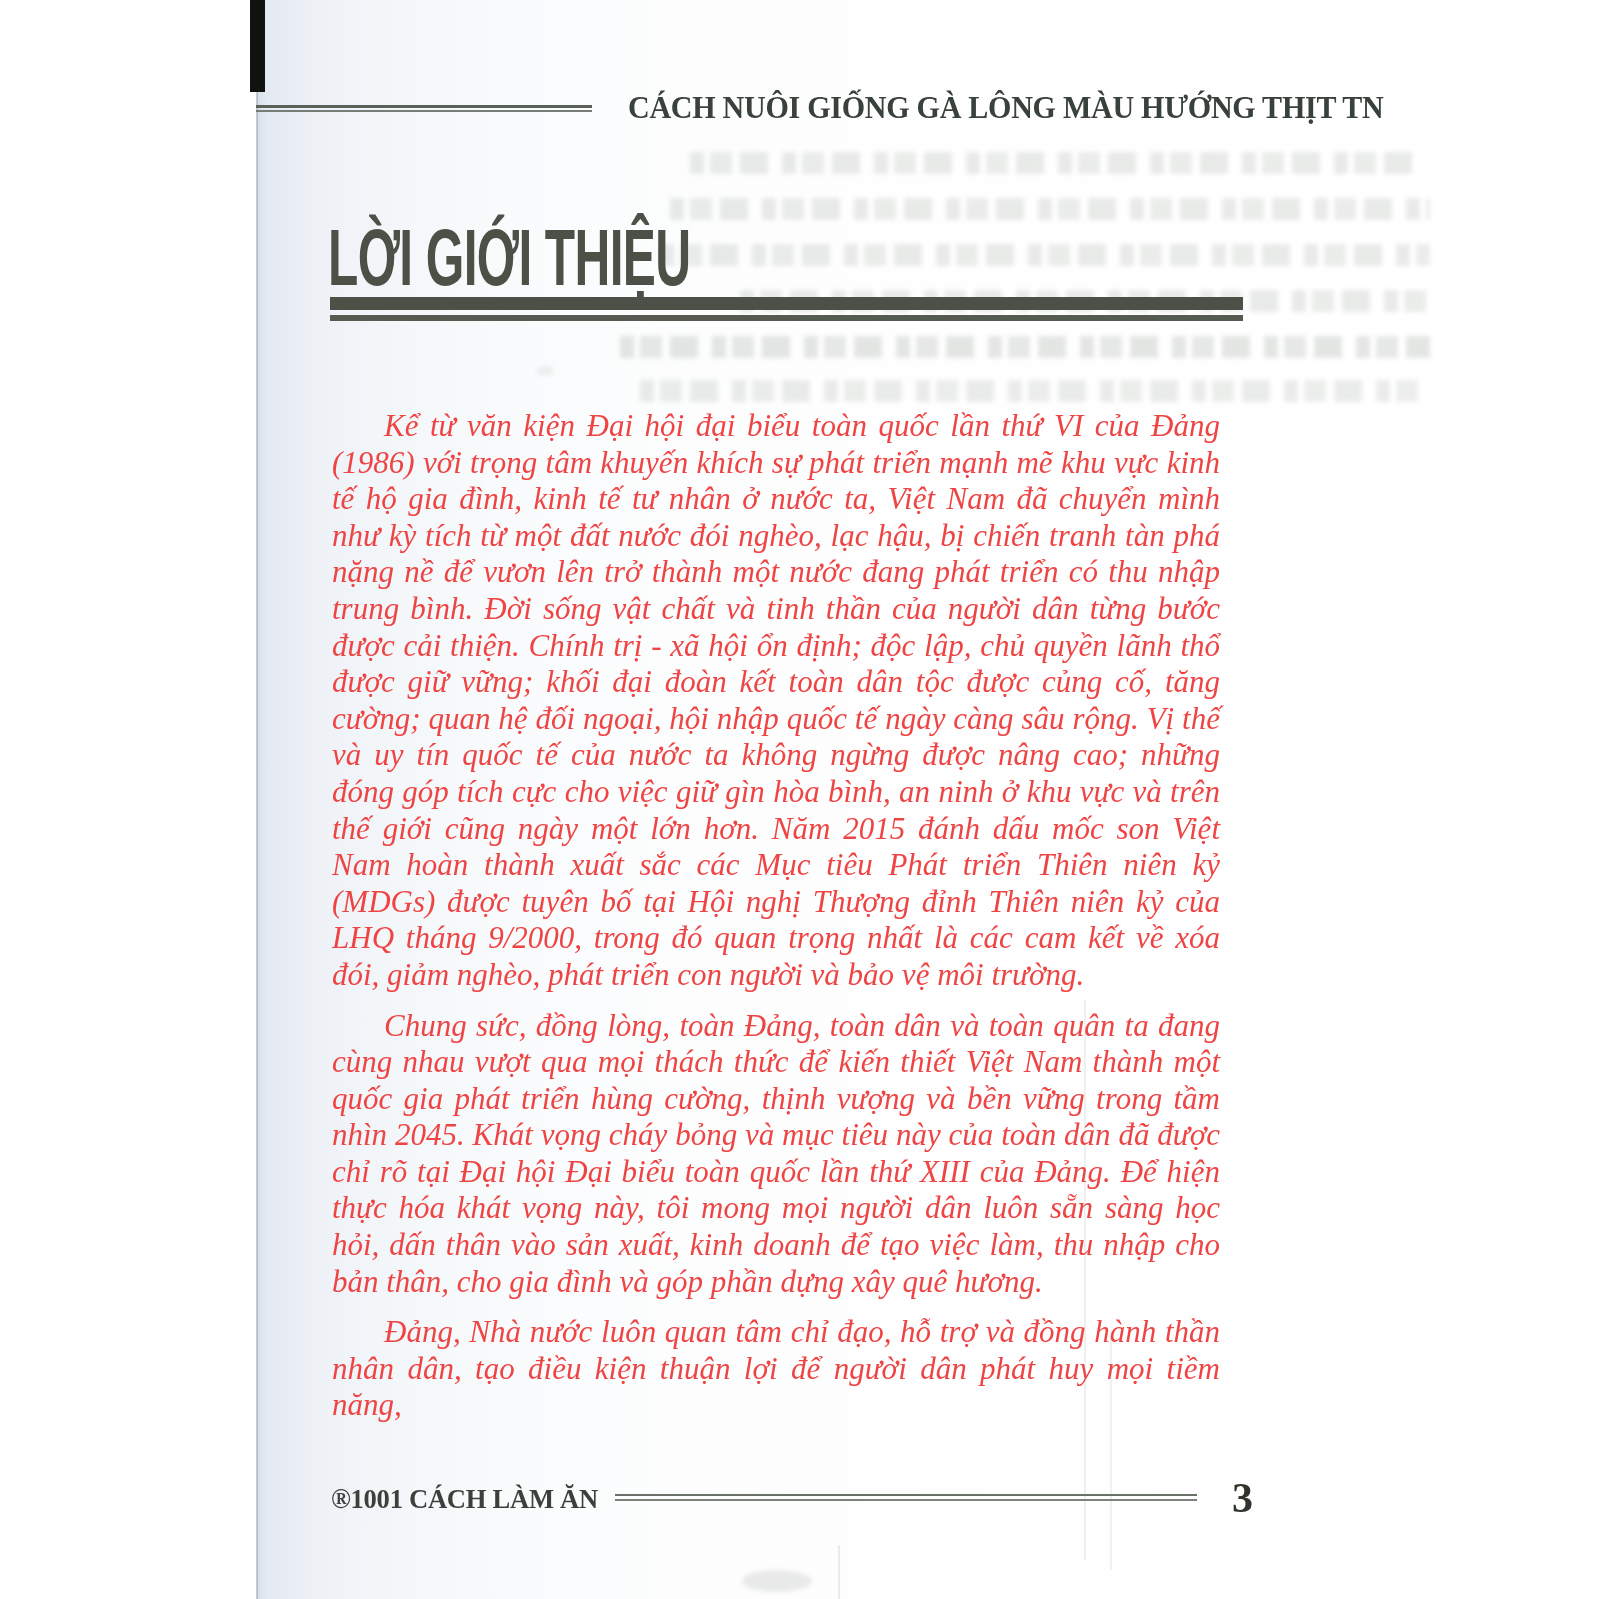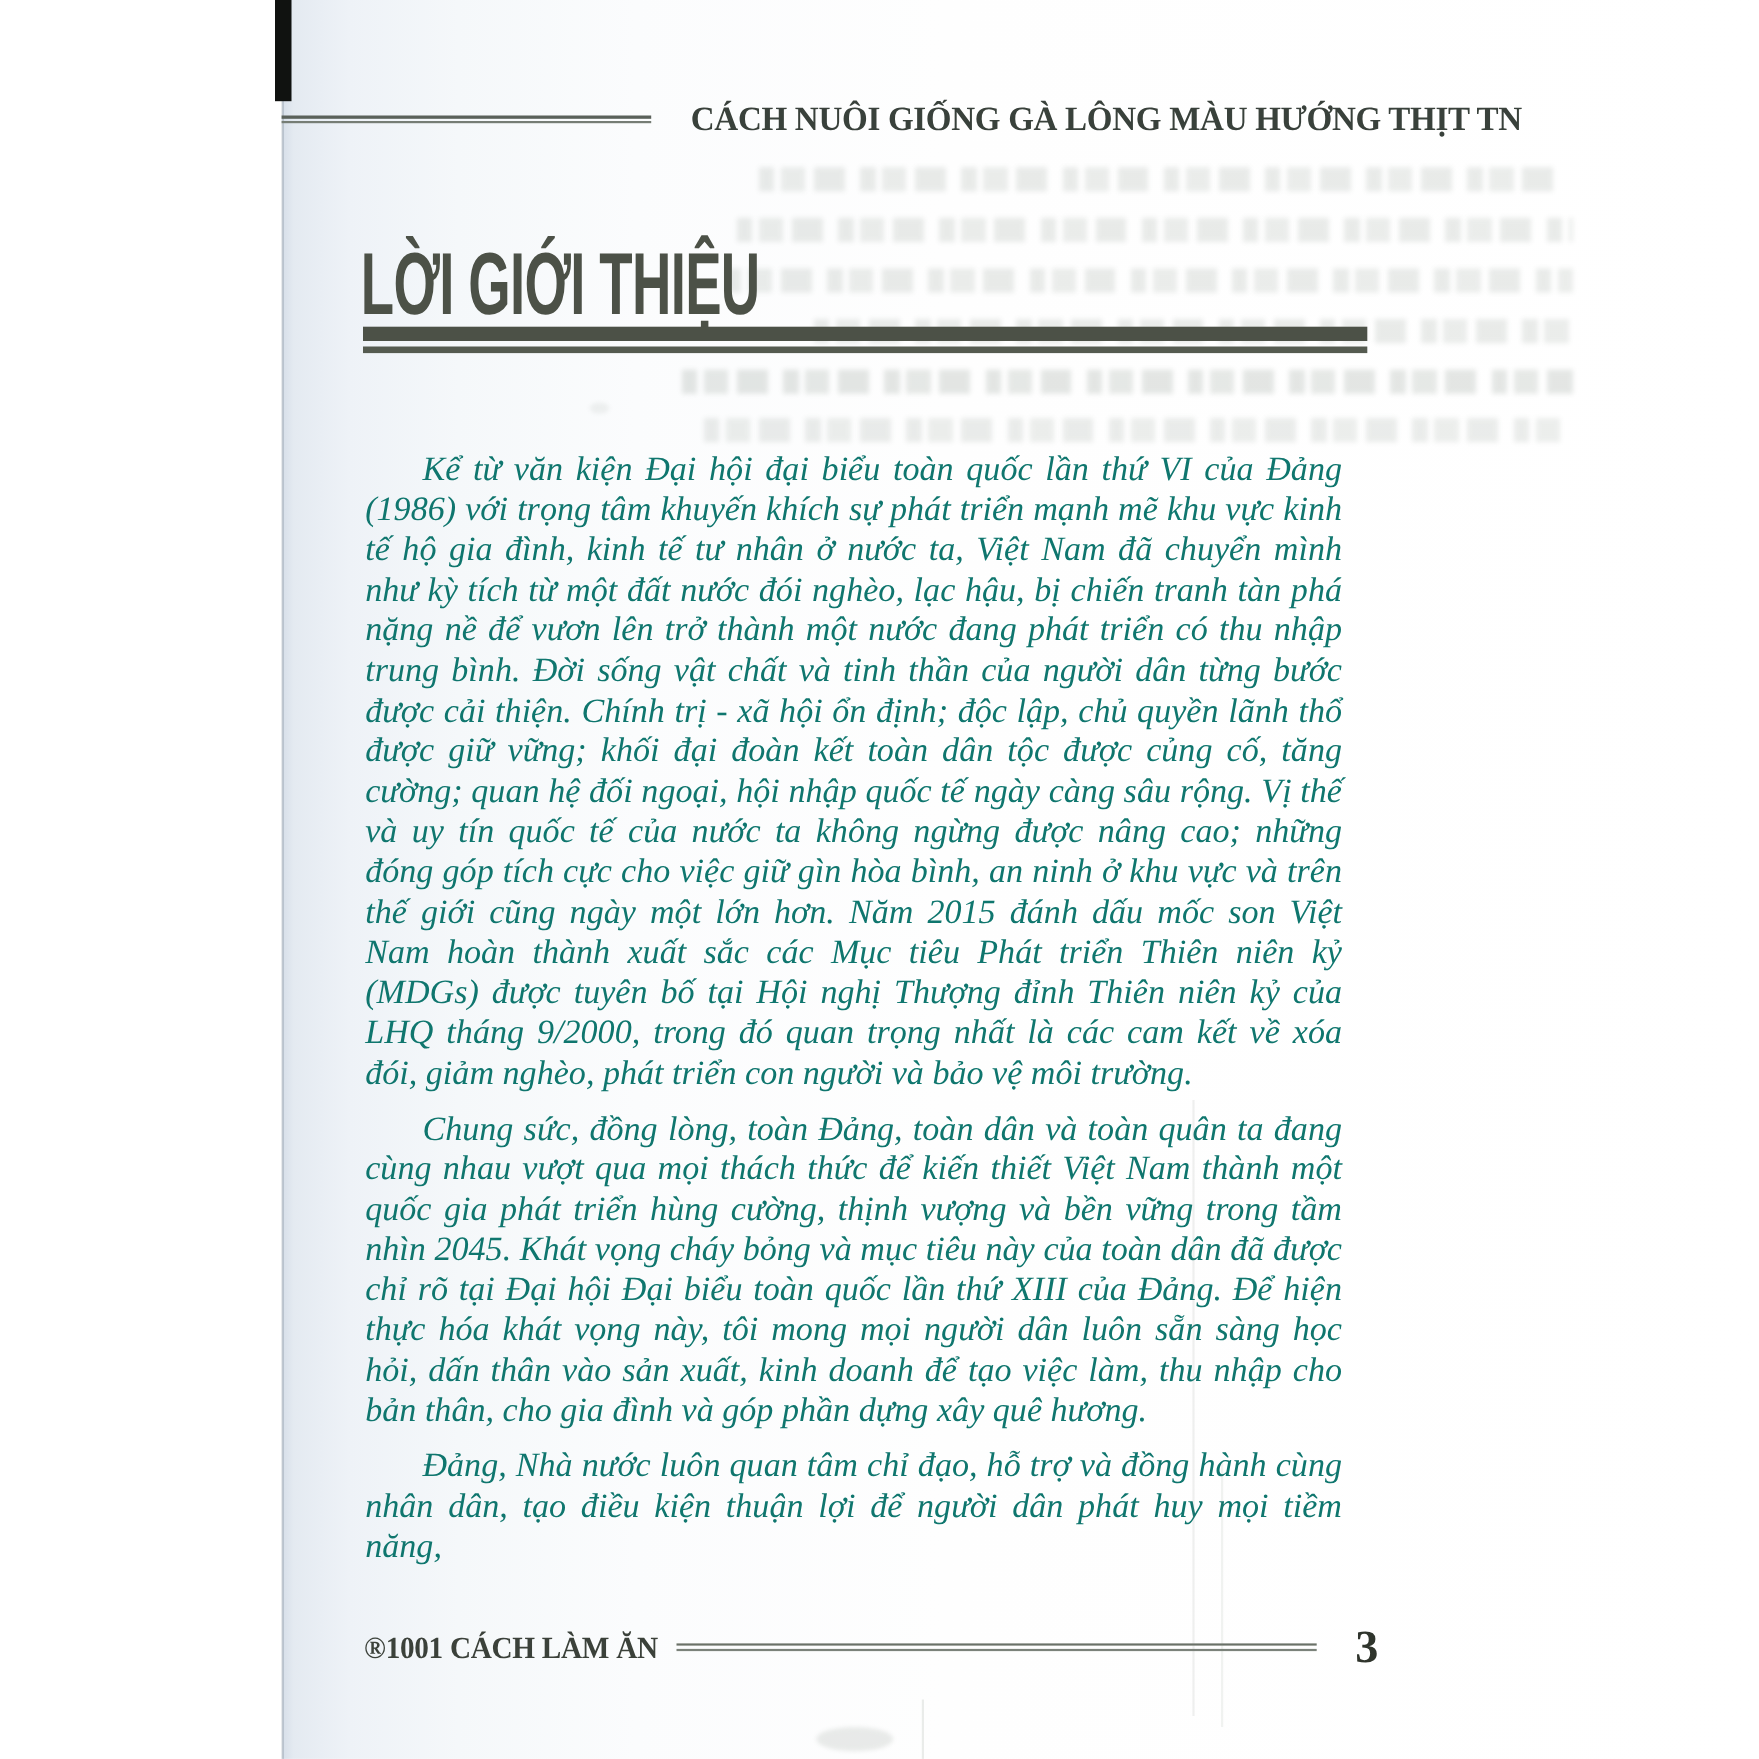--- a/index.html
+++ b/index.html
@@ -57,21 +57,21 @@
     background:#4c5147;
   }
   .title-bar-2{
     position:absolute;left:330px;top:315px;width:913px;height:6px;
     background:#555b50;
   }
   
   .body-text{
     position:absolute;left:332px;top:408px;width:888px;
     font-family:"Liberation Serif", serif;font-style:italic;
-    font-size:31px;line-height:36.6px;color:#0f766e;
+    font-size:31px;line-height:36.6px;color:#ef4444;
     text-align:justify;
   }
   .body-text p{margin:0 0 14px 0;text-indent:52px;}
   .body-text p:last-child{margin-bottom:0;}
   
   .footer-imprint{
     position:absolute;left:331px;top:1483px;
     font-family:"Liberation Serif", serif;font-weight:bold;
     font-size:28px;color:#3b413a;white-space:nowrap;
     letter-spacing:-.3px;transform:scaleX(.95);transform-origin:left top;
@@ -110,21 +110,21 @@
 <div class="ghost" style="left:620px;top:336px;width:810px;opacity:.16;"></div>
 <div class="ghost" style="left:640px;top:380px;width:780px;opacity:.12;"></div>
 
 <div class="section-title">LỜI GIỚI THIỆU</div>
 <div class="title-bar-1"></div>
 <div class="title-bar-2"></div>
 
 <div class="body-text">
   <p>Kể từ văn kiện Đại hội đại biểu toàn quốc lần thứ VI của Đảng (1986) với trọng tâm khuyến khích sự phát triển mạnh mẽ khu vực kinh tế hộ gia đình, kinh tế tư nhân ở nước ta, Việt Nam đã chuyển mình như kỳ tích từ một đất nước đói nghèo, lạc hậu, bị chiến tranh tàn phá nặng nề để vươn lên trở thành một nước đang phát triển có thu nhập trung bình. Đời sống vật chất và tinh thần của người dân từng bước được cải thiện. Chính trị - xã hội ổn định; độc lập, chủ quyền lãnh thổ được giữ vững; khối đại đoàn kết toàn dân tộc được củng cố, tăng cường; quan hệ đối ngoại, hội nhập quốc tế ngày càng sâu rộng. Vị thế và uy tín quốc tế của nước ta không ngừng được nâng cao; những đóng góp tích cực cho việc giữ gìn hòa bình, an ninh ở khu vực và trên thế giới cũng ngày một lớn hơn. Năm 2015 đánh dấu mốc son Việt Nam hoàn thành xuất sắc các Mục tiêu Phát triển Thiên niên kỷ (MDGs) được tuyên bố tại Hội nghị Thượng đỉnh Thiên niên kỷ của LHQ tháng 9/2000, trong đó quan trọng nhất là các cam kết về xóa đói, giảm nghèo, phát triển con người và bảo vệ môi trường.</p>
   <p>Chung sức, đồng lòng, toàn Đảng, toàn dân và toàn quân ta đang cùng nhau vượt qua mọi thách thức để kiến thiết Việt Nam thành một quốc gia phát triển hùng cường, thịnh vượng và bền vững trong tầm nhìn 2045. Khát vọng cháy bỏng và mục tiêu này của toàn dân đã được chỉ rõ tại Đại hội Đại biểu toàn quốc lần thứ XIII của Đảng. Để hiện thực hóa khát vọng này, tôi mong mọi người dân luôn sẵn sàng học hỏi, dấn thân vào sản xuất, kinh doanh để tạo việc làm, thu nhập cho bản thân, cho gia đình và góp phần dựng xây quê hương.</p>
-  <p>Đảng, Nhà nước luôn quan tâm chỉ đạo, hỗ trợ và đồng hành cùng nhân dân, tạo điều kiện thuận lợi để người dân phát huy mọi tiềm năng,</p>
+  <p>Đảng, Nhà nước luôn quan tâm chỉ đạo, hỗ trợ và đồng hành thần nhân dân, tạo điều kiện thuận lợi để người dân phát huy mọi tiềm năng,</p>
 </div>
 
 <div class="footer-imprint">®1001 CÁCH LÀM ĂN</div>
 <div class="footer-rule"></div>
 <div class="page-number">3</div>
 
 <div class="streak" style="left:1084px;top:1000px;height:560px;"></div>
 <div class="streak" style="left:1110px;top:1330px;height:240px;opacity:.10;"></div>
 <div class="streak" style="left:838px;top:1545px;height:54px;opacity:.15;"></div>
 <div class="smudge" style="left:742px;top:1570px;width:70px;height:22px;"></div>

